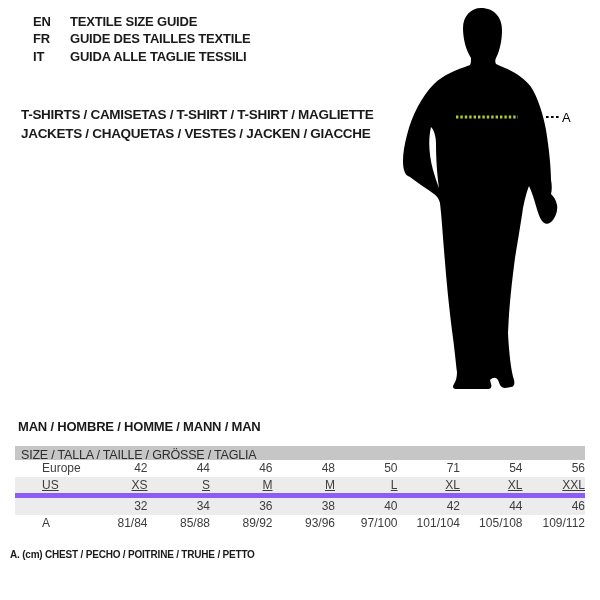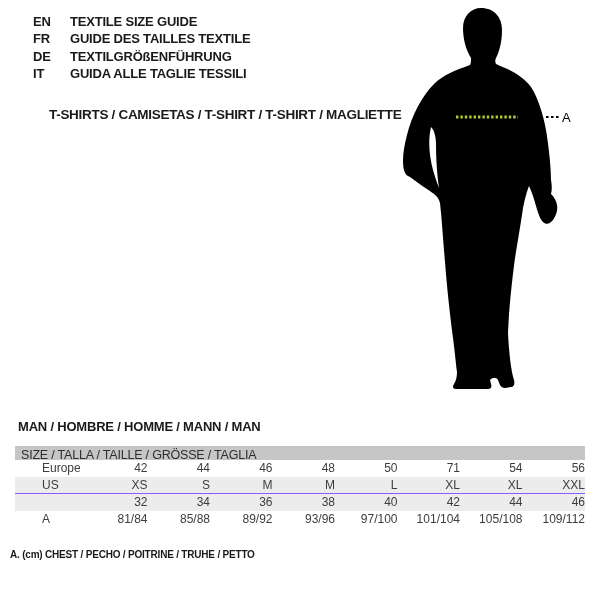--- a/index.html
+++ b/index.html
@@ -3,56 +3,54 @@
 <meta charset="utf-8">
 <style>
   html, body { margin:0; padding:0; }
   body {
     width:600px; height:600px; position:relative; background:#ffffff;
     font-family:"Liberation Sans", sans-serif; color:#1a1a1a; overflow:hidden;
   }
   .lang-list { position:absolute; left:21px; top:13px; }
   .lang-row { height:17.4px; line-height:17.4px; font-size:13px; font-weight:700; letter-spacing:-0.2px; white-space:nowrap; }
   .lang-code { display:inline-block; width:37px;padding-left:12px; }
-  .categories { position:absolute; left:21px; top:105px; font-size:13.5px; font-weight:700; letter-spacing:-0.3px; line-height:19px; white-space:nowrap;margin-left:28px; }
+  .categories { position:absolute; left:21px; top:105px; font-size:13.5px; font-weight:700; letter-spacing:-0.3px; line-height:19px; white-space:nowrap; }
   .figure-wrap { position:absolute; left:400px; top:4px; width:180px; height:392px; }
   .man-title { position:absolute; left:18px; top:419px; font-size:13px; font-weight:700; letter-spacing:-0.2px; white-space:nowrap;text-align:right; }
   .size-table { position:absolute; left:15px; top:446px; width:570px; font-size:12px; color:#3d3d3d; }
   .table-header {
     height:14px; line-height:18px; background:#c6c6c6; color:#2e2e2e;
     padding-left:6px; font-size:12.5px; letter-spacing:-0.2px; white-space:nowrap;
   }
   .table-row { display:grid; grid-template-columns:70px repeat(8, 1fr); height:16.5px; align-items:center; }
   .table-row.stripe { background:#ececec; }
-  .table-row.sep { border-bottom:1px solid #8b5cf6; }
+  .table-row.sep { border-bottom:5px solid #8b5cf6;text-decoration:underline; }
   .row-label { padding-left:6px; text-align:left;margin-left:21px; }
   .cell { text-align:right; }
   .footnote { position:absolute; left:10px; top:549px; font-size:10px; font-weight:700; letter-spacing:-0.2px; white-space:nowrap; }
   .measure-label-text { font-family:"Liberation Sans", sans-serif; font-size:13px; }
 </style>
 </head>
 <body>
 
 <div class="lang-list">
   <div class="lang-row">
     <span class="lang-code">EN</span><span>TEXTILE SIZE GUIDE</span>
   </div>
   <div class="lang-row">
     <span class="lang-code">FR</span><span>GUIDE DES TAILLES TEXTILE</span>
   </div>
   <div class="lang-row">
-    <span class="lang-code">DE</span><span>TEXTILGRÖßENFÜHRUNG</span>
-  </div>
-  <div class="lang-row">
     <span class="lang-code">IT</span><span>GUIDA ALLE TAGLIE TESSILI</span>
   </div>
 </div>
 
 <div class="categories">
   <div>T-SHIRTS / CAMISETAS / T-SHIRT / T-SHIRT / MAGLIETTE</div>
+  <div>JACKETS / CHAQUETAS / VESTES / JACKEN / GIACCHE</div>
 </div>
 
 <div class="figure-wrap">
   <svg width="180" height="392" viewBox="400 4 180 392" xmlns="http://www.w3.org/2000/svg">
     <path fill-rule="evenodd" d="
       M 481 8
       C 471 8 463 16 463 28
       C 463 39 466 50 471 58
       C 471 61 471 63 470 65
       C 456 70 443 75 434 84

